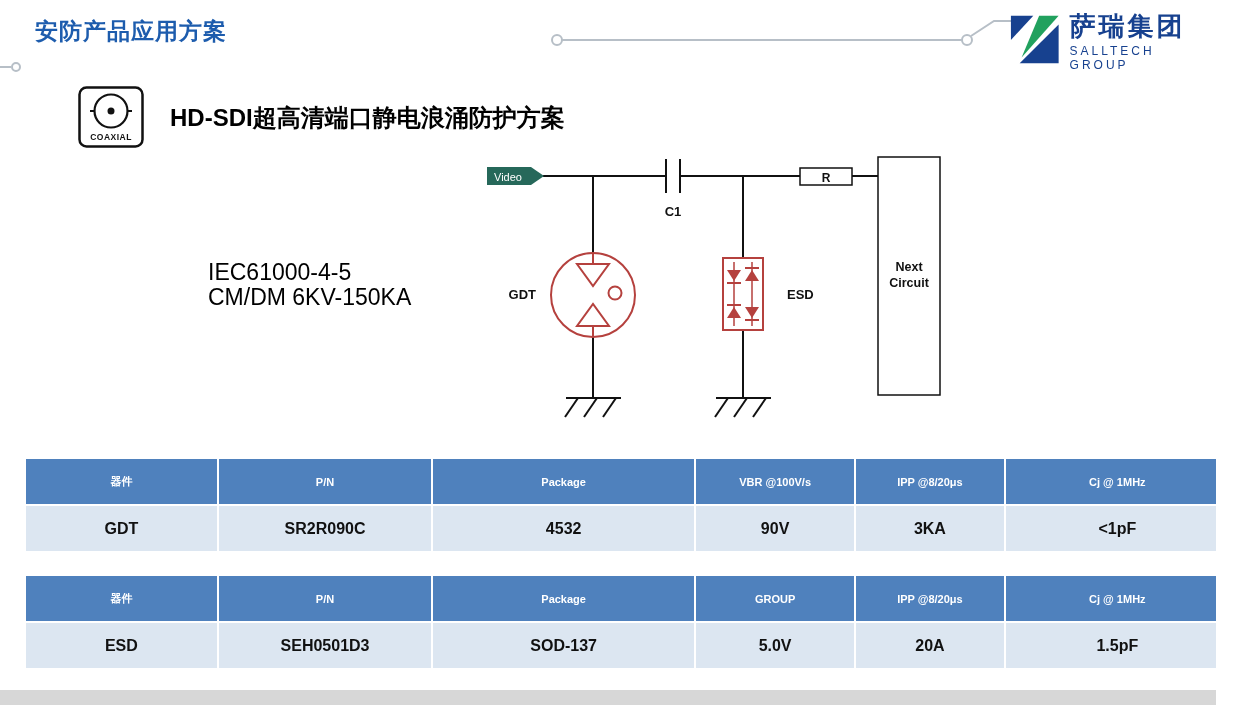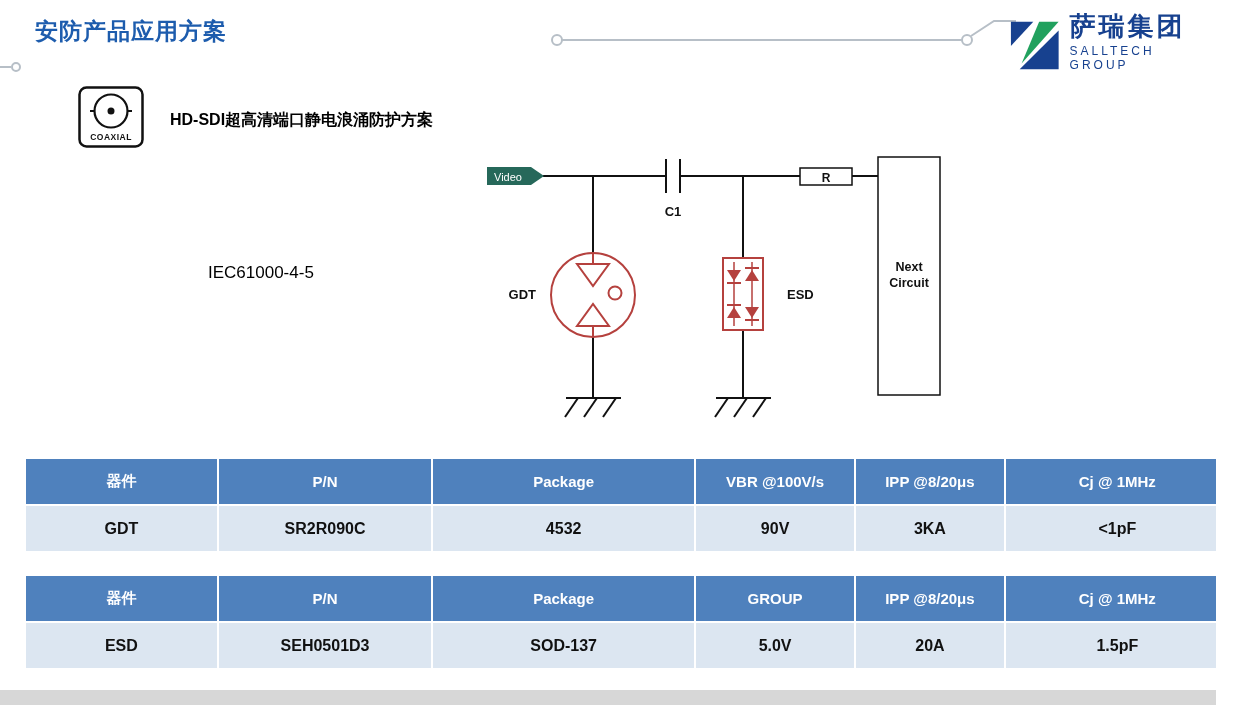--- a/index.html
+++ b/index.html
@@ -5,36 +5,36 @@
   * { margin:0; padding:0; box-sizing:border-box; }
   html,body { background:#ffffff; }
   body { font-family:"Liberation Sans","DejaVu Sans",sans-serif; }
   .page { position:relative; width:1216px; height:705px; background:#ffffff; overflow:hidden; }
 
   .page-title { position:absolute; left:35px; top:16px; font-size:23px; font-weight:bold;
                 color:#1d5cad; letter-spacing:1px; }
 
   .deco-svg { position:absolute; left:0; top:0; }
 
-  .logo { position:absolute; left:1008px; top:12px; display:flex; align-items:flex-end; gap:9px; }
+  .logo { position:absolute; left:1008px; top:12px; display:flex; align-items:flex-start; gap:9px; }
   .logo-texts { display:flex; flex-direction:column; align-items:flex-start; }
   .logo-name { font-size:26px; font-weight:bold; color:#17418f; letter-spacing:3px; line-height:1.15; }
   .logo-sub { font-size:12px; color:#17418f; letter-spacing:3px; margin-top:2px; }
 
   .coax { position:absolute; left:78px; top:86px; }
 
-  .section-heading { position:absolute; left:170px; top:102px; font-size:16px; font-weight:bold; color:#000;margin-top:8px; }
-
-  .spec { position:absolute; left:208px; top:260px; font-size:17px; color:#000; line-height:25px; }
+  .section-heading { position:absolute; left:170px; top:102px; font-size:24px; font-weight:bold; color:#000; }
+
+  .spec { position:absolute; left:208px; top:260px; font-size:23px; color:#000; line-height:25px; }
 
   .schematic { position:absolute; left:470px; top:140px; }
 
   .data-table { position:absolute; left:25px; width:1205px; border-collapse:separate; border-spacing:0;
                 table-layout:fixed; }
-  .data-table th { background:#4f81bd; color:#fff; font-size:15px; font-weight:bold; height:47px;
+  .data-table th { background:#4f81bd; color:#fff; font-size:11px; font-weight:bold; height:47px;
                    border:1.5px solid #fff; text-align:center; vertical-align:middle; }
   .data-table td { background:#dce6f1; color:#111; font-size:16px; font-weight:bold; height:47px;
                    border:1.5px solid #fff; text-align:center; vertical-align:middle; }
   .t1 { top:458px; }
   .t2 { top:575px; }
 
   .footer-bar { position:absolute; left:0; bottom:0; width:100%; height:15px; background:#d7d7d7; }
 </style>
 </head>
 <body>
@@ -72,20 +72,21 @@
     <circle cx="33" cy="25" r="3.5" fill="#111"></circle>
     <line x1="12" y1="25" x2="16.5" y2="25" stroke="#111" stroke-width="2"></line>
     <line x1="49.5" y1="25" x2="54" y2="25" stroke="#111" stroke-width="2"></line>
     <text x="33" y="54" text-anchor="middle" font-size="8.5" font-weight="bold" letter-spacing="0.5" fill="#111">COAXIAL</text>
   </svg>
 
   <div class="section-heading">HD-SDI超高清端口静电浪涌防护方案</div>
 
   <div class="spec">
     <div>IEC61000-4-5</div>
+    <div>CM/DM 6KV-150KA</div>
   </div>
 
   <svg class="schematic" width="500" height="300" viewBox="470 140 500 300">
 
     <g stroke="#111" stroke-width="2" fill="none">
       <line x1="543" y1="176" x2="666" y2="176"></line>
       <line x1="680" y1="176" x2="800" y2="176"></line>
       <line x1="852" y1="176" x2="878" y2="176"></line>
       <line x1="666" y1="159" x2="666" y2="193"></line>
       <line x1="680" y1="159" x2="680" y2="193"></line>

